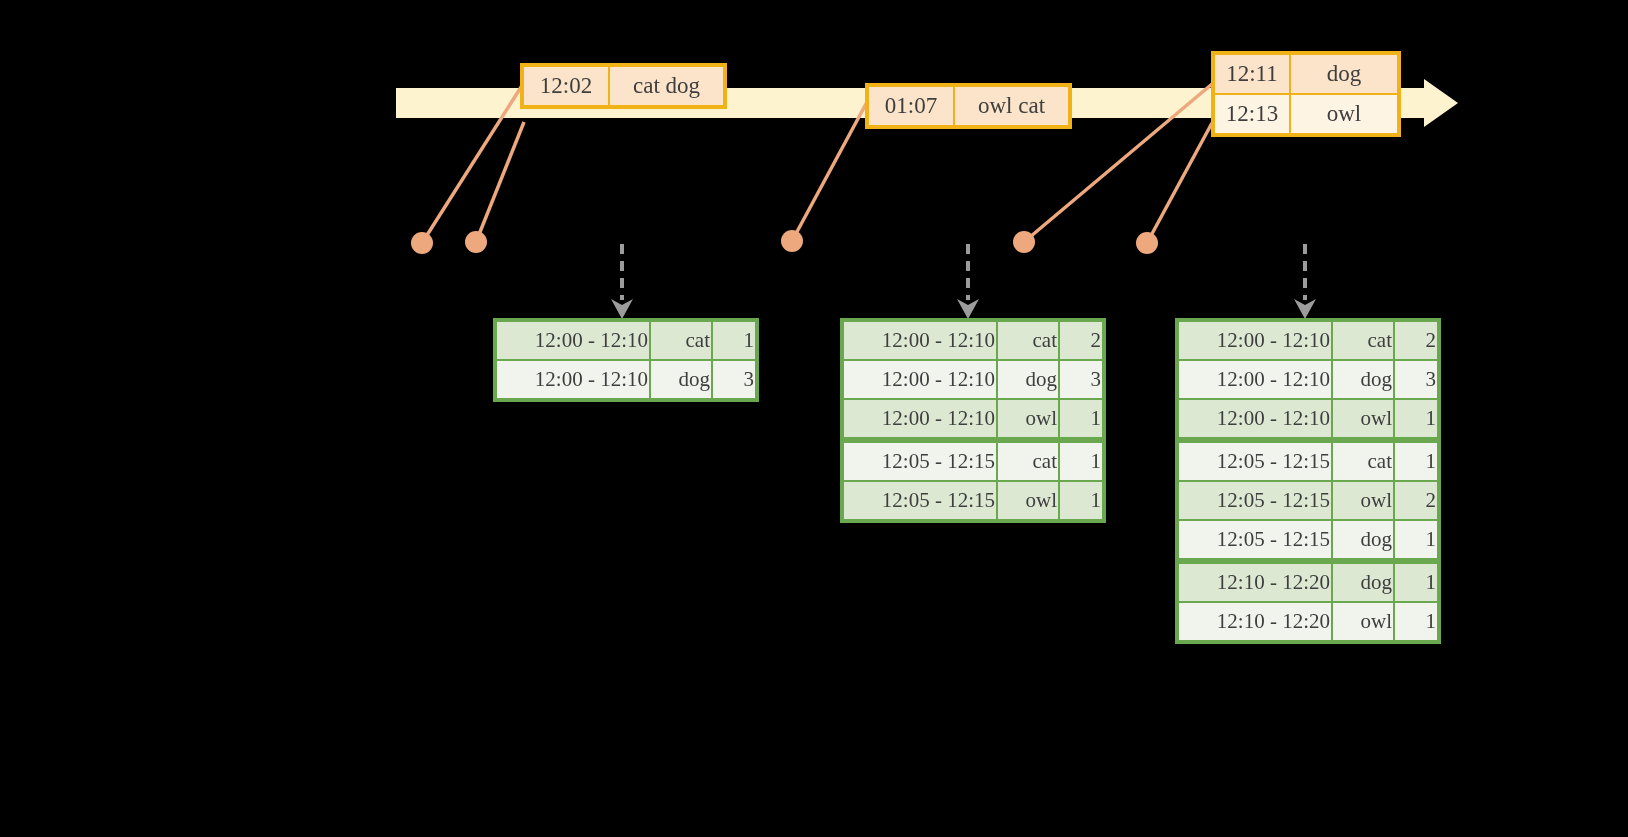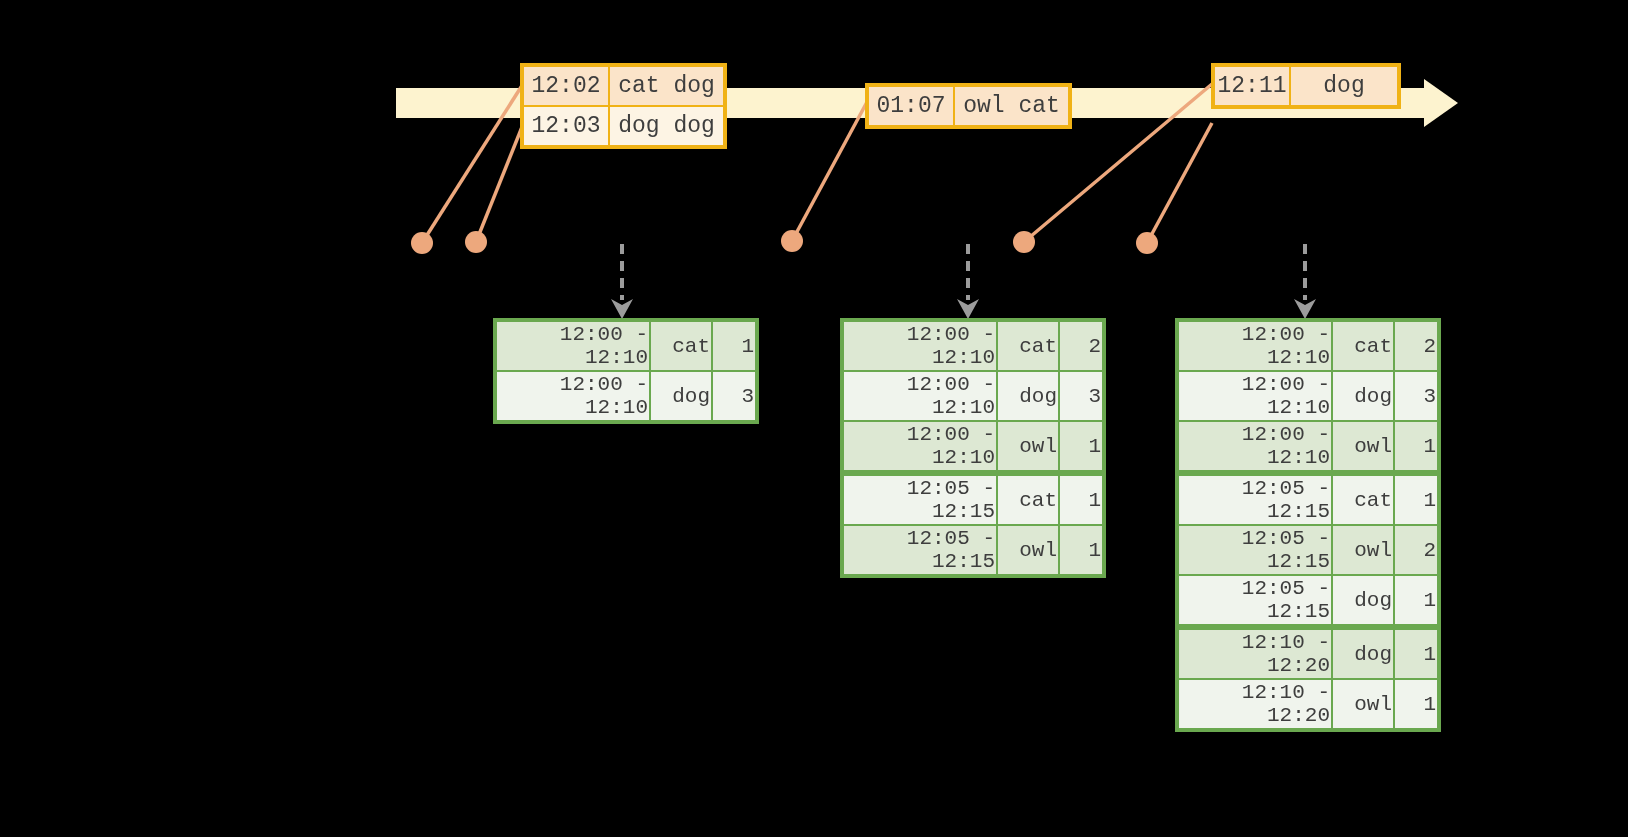--- a/index.html
+++ b/index.html
@@ -1,19 +1,19 @@
 <!DOCTYPE html>
 <html style="--background: #000000; --timeline: #fdf3cf; --event_border: #f0b216; --event_row_peach: #fbe4c9; --event_row_cream: #fdf4e4; --connector: #eda87d; --trigger: #9c9c9c; --result_border: #6aa84f; --result_row_sage: #dde8d3; --result_row_light: #f0f4ed; --text: #3e3e3e;"><head>
 <meta charset="utf-8">
 <style>
   html,body { margin:0; padding:0; background:#000; }
   .canvas {
     position:relative; width:1628px; height:837px;
     background: var(--background, #000);
-    font-family: Liberation Mono, monospace;
+    font-family: Liberation Serif, serif;
     color: var(--text, #3e3e3e);
     overflow:hidden;
   }
   .overlay { position:absolute; left:0; top:0; width:1628px; height:837px; }
 
   
   .timeline-bar {
     position:absolute; left:396px; top:88px; width:1028px; height:30px;
     background: var(--timeline, #fdf3cf);
   }
@@ -32,21 +32,21 @@
     font-size:23px; color:var(--text, #3e3e3e);
   }
   .input-table td.time  { width:82px; }
   .input-table td.words { width:111px; }
   .input-table.narrow td.time  { width:72px; }
   .input-table.narrow td.words { width:104px; }
   .input-table tr:nth-child(1) td { background: var(--event_row_peach, #fbe4c9); }
   .input-table tr:nth-child(2) td { background: var(--event_row_cream, #fdf4e4); }
   .t1 { left:520px; top:63px; }
   .t2 { left:865px; top:83px; }
-  .t3 { left:1211px; top:63px;border-radius:18px; }
+  .t3 { left:1211px; top:51px;border-radius:18px; }
 
   
   .result-table { border:4px solid var(--result_border, #6aa84f); }
   .result-table td {
     border:2px solid var(--result_border, #6aa84f);
     height:35px; text-align:right; vertical-align:middle;
     font-size:21px; color:var(--text, #3e3e3e);
   }
   .result-table td.win  { width:150px; }
   .result-table td.word { width:58px; }
@@ -98,42 +98,42 @@
       <polygon class="trig-head" points="1294,299 1305,305 1316,299 1305,319"></polygon>
     </g>
   </svg>
 
   <table class="input-table t1">
     <tbody>
         <tr>
       <td class="time">12:02</td>
       <td class="words">cat dog</td>
     </tr>
-    <tr>
-      <td class="time">12:03</td>
-      <td class="words">dog dog</td>
-    </tr>
   </tbody>
     </table>
 
   <table class="input-table t2">
     <tbody>
         <tr>
       <td class="time">01:07</td>
       <td class="words">owl cat</td>
     </tr>
   </tbody>
     </table>
 
   <table class="input-table narrow t3">
     <tbody>
         <tr>
       <td class="time">12:11</td>
       <td class="words">dog</td>
     </tr>
+    <tr>
+      <td class="time">12:13</td>
+      <td class="words">owl</td>
+    </tr>
   </tbody>
     </table>
 
   <table class="result-table g1">
     <tbody>
         <tr>
       <td class="win">12:00 - 12:10</td>
       <td class="word">cat</td>
       <td class="cnt">1</td>
     </tr>

